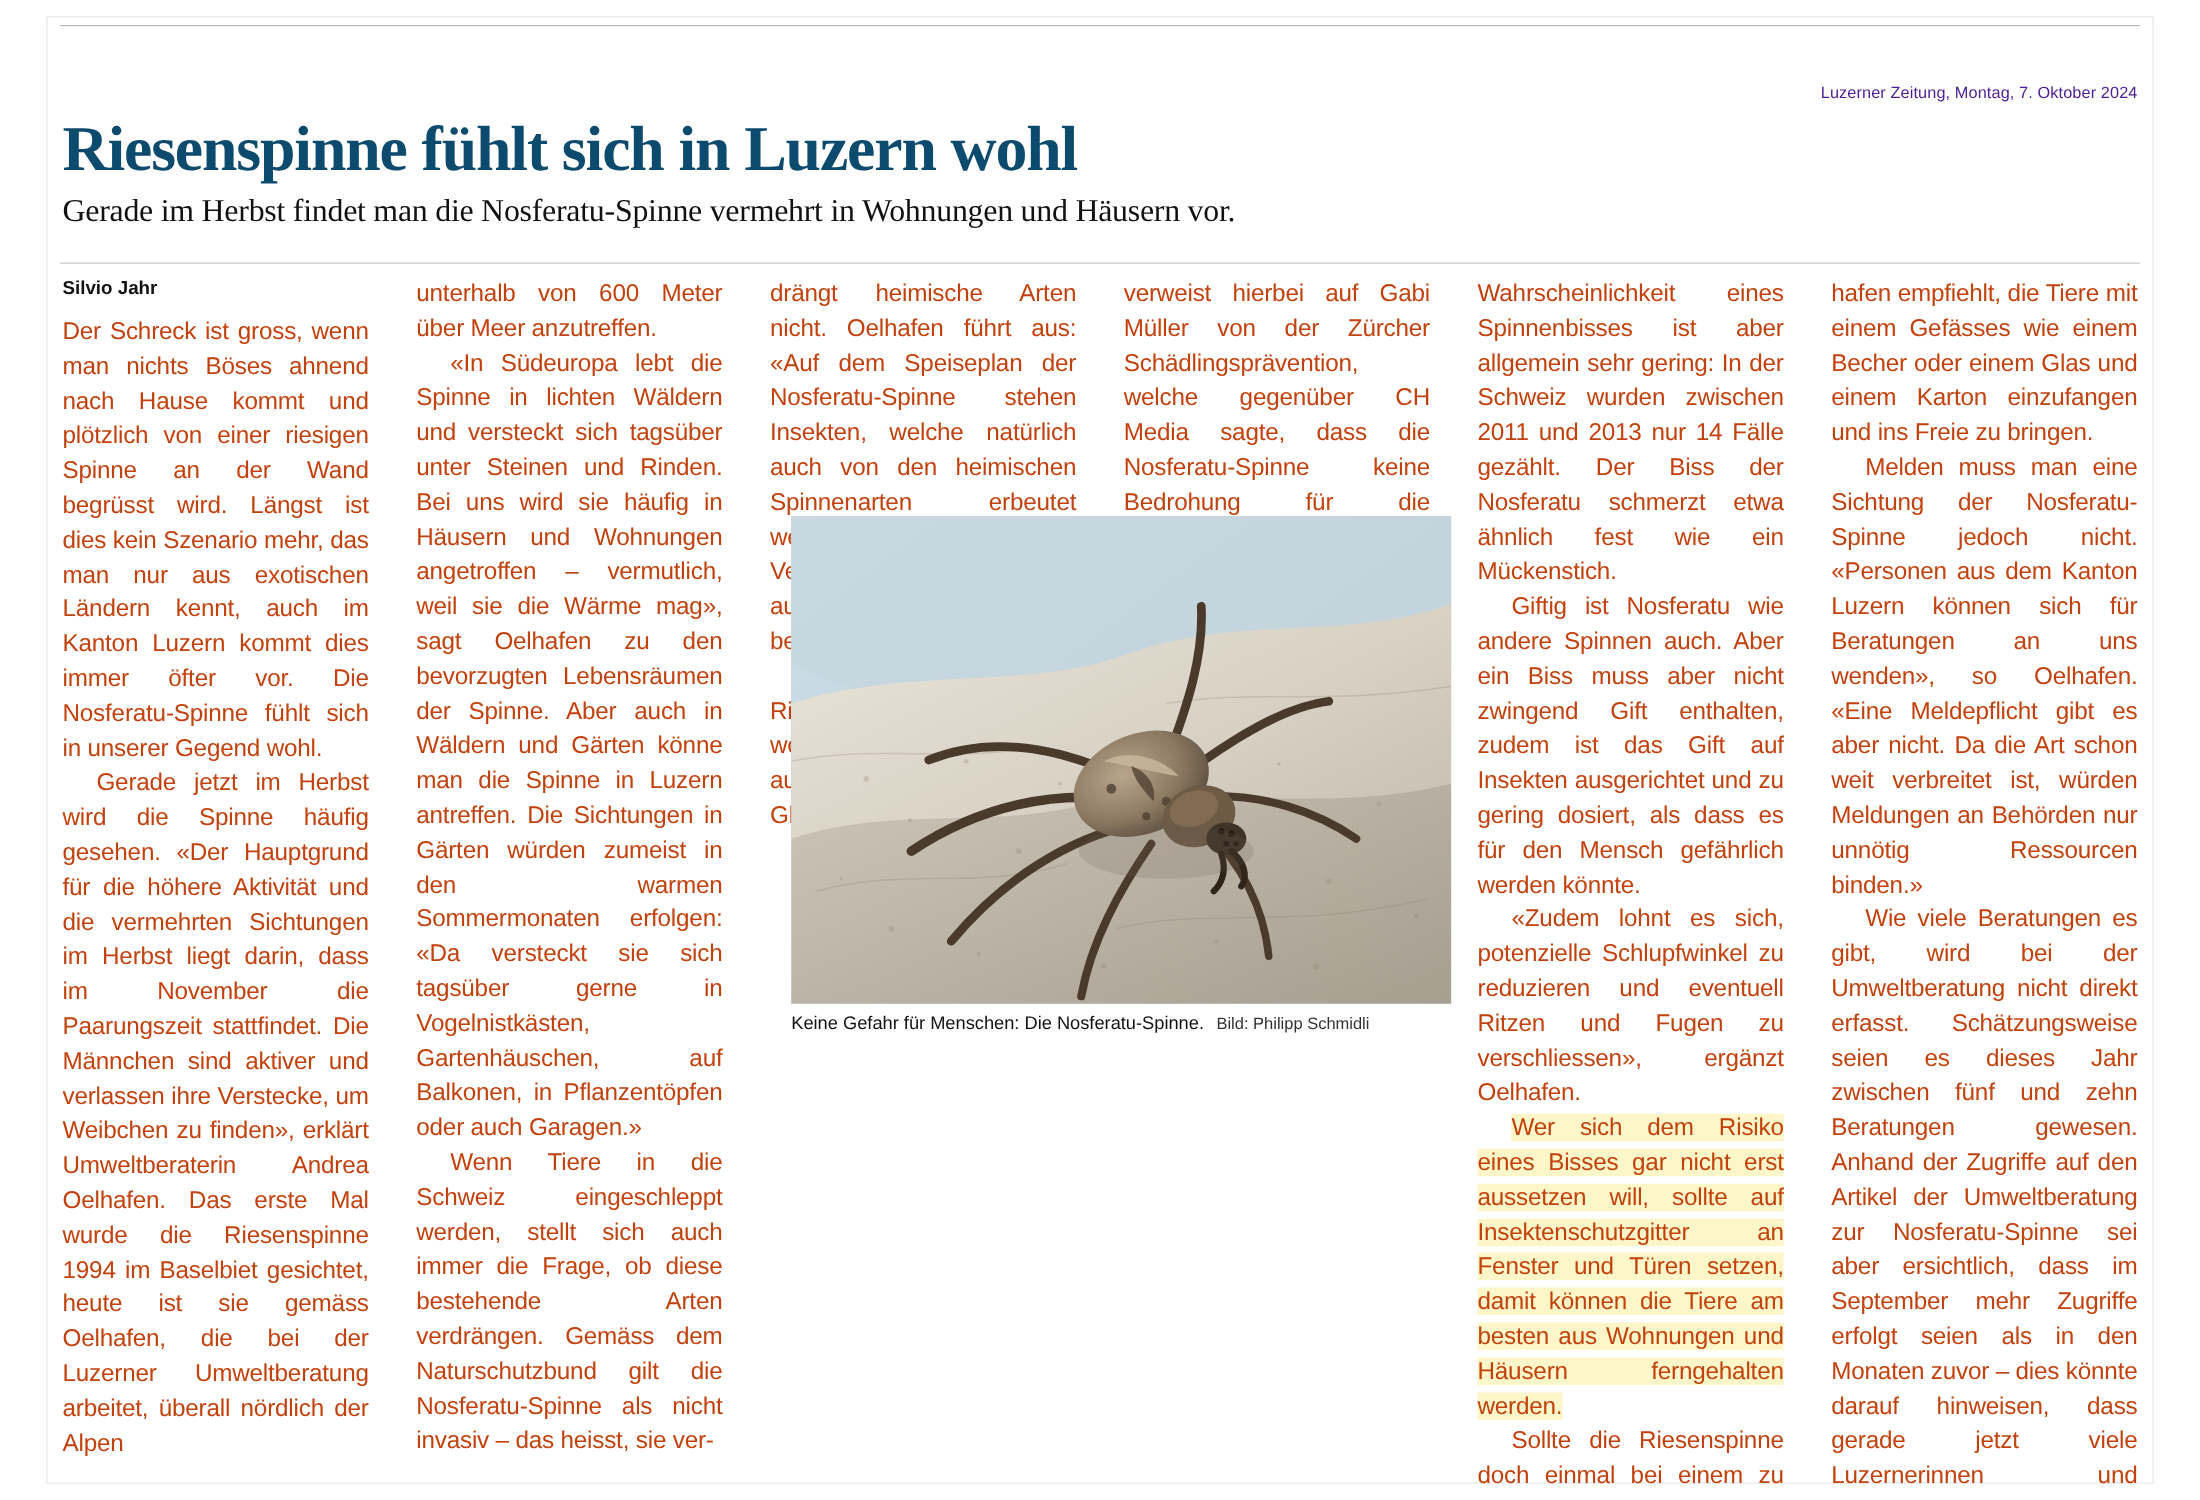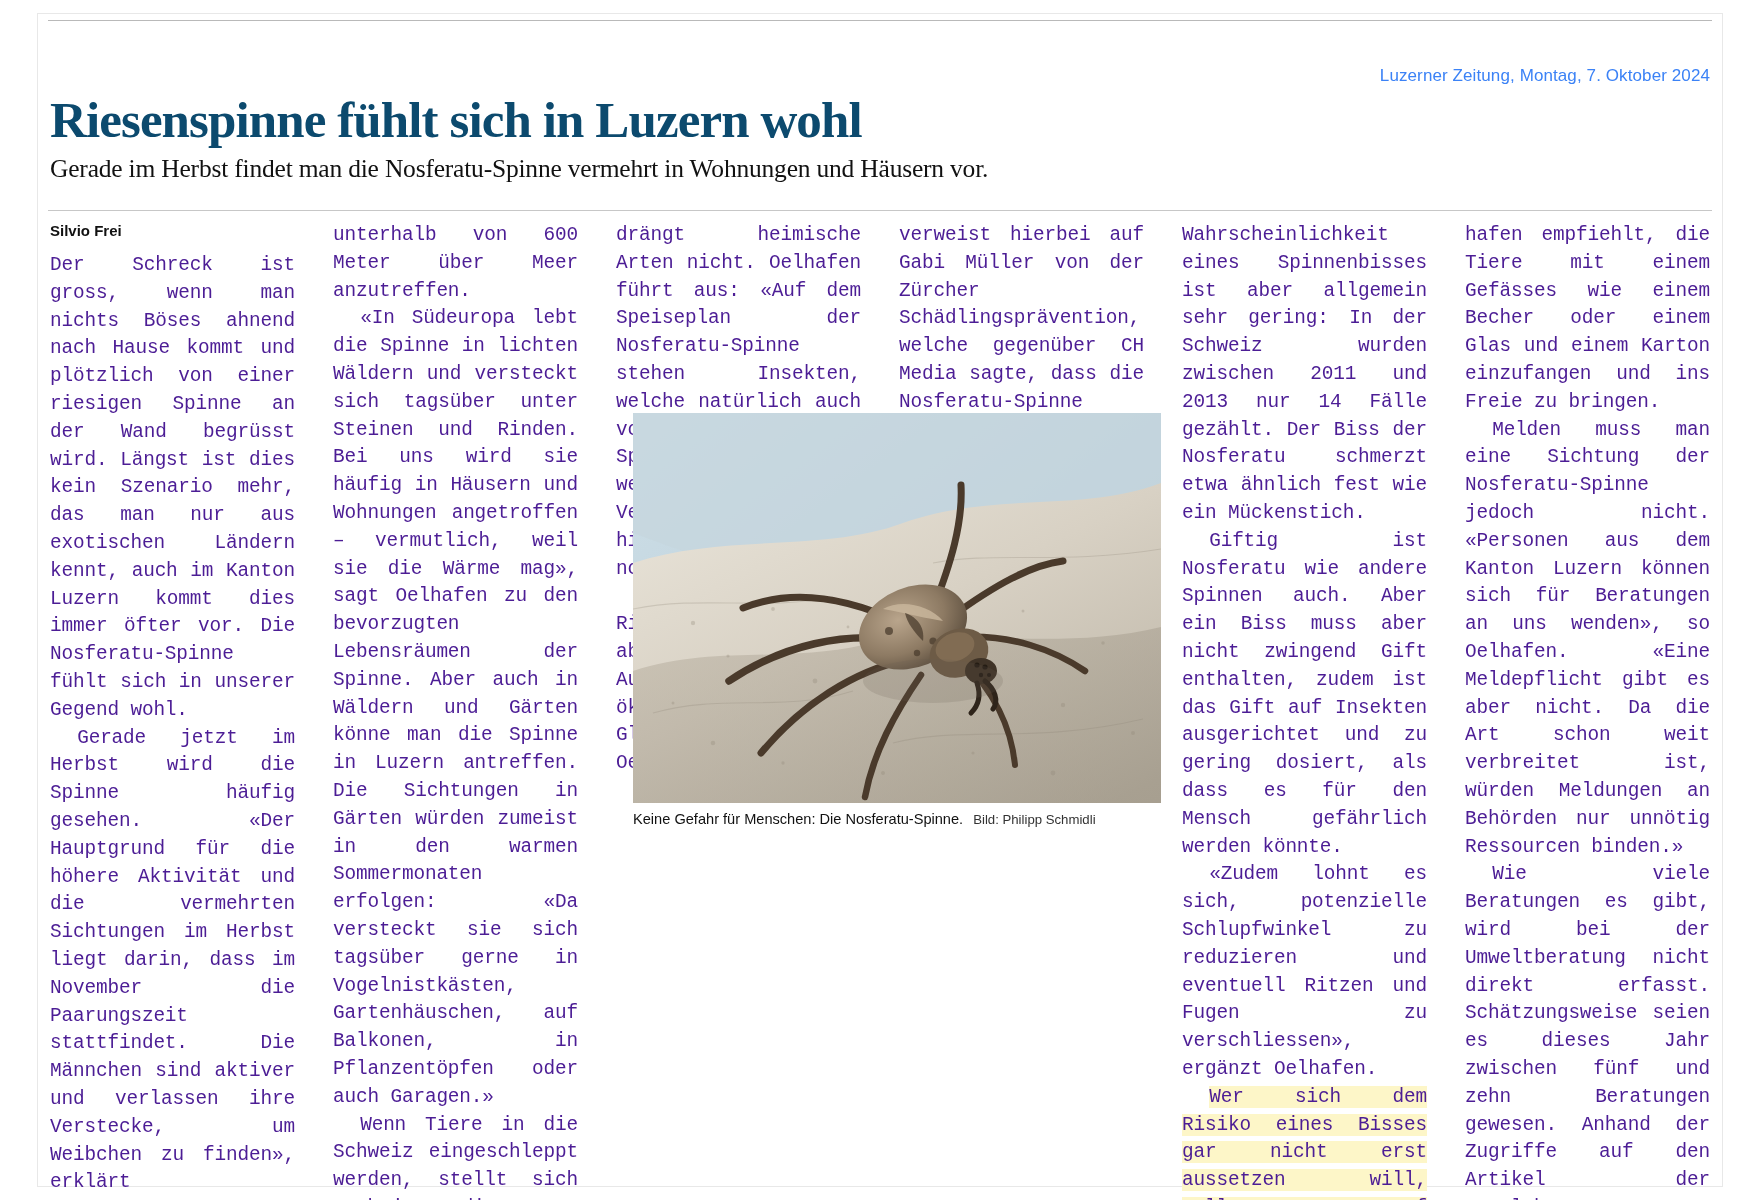--- a/index.html
+++ b/index.html
@@ -35,22 +35,22 @@
     top: 6px;
     width: 1664px;
     height: 1px;
     background: #b9b9b9;
   }
   .dateline {
     position: absolute;
     right: 12px;
     top: 52px;
     font-family: "Liberation Sans", sans-serif;
-    font-size: 17px;
-    color: #3b82f6;
+    font-size: 13px;
+    color: #4c1d95;
     letter-spacing: 0.1px;
   }
   .headline {
     position: absolute;
     left: 12px;
     top: 46px;
     font-family: "Liberation Serif", serif;
     font-weight: bold;
     font-size: 51px;
     letter-spacing: -0.9px;
@@ -96,26 +96,26 @@
 
   .byline {
     font-family: "Liberation Sans", sans-serif;
     font-weight: bold;
     font-size: 15px;
     color: #111111;
     margin-bottom: 13px;
   }
   p.body {
     margin: 0;
-    font-family: Liberation Mono, monospace;
+    font-family: Liberation Sans, sans-serif;
     font-size: 19.4px;
     line-height: 27.8px;
     text-align: justify;
     text-justify: inter-word;
-    color: #4c1d95;
+    color: #c2410c;
     hyphens: none;
     letter-spacing: -0.15px;
   }
   p.body + p.body { text-indent: 1.4em; }
   p.body.noindent { text-indent: 0; }
 
   h3.subhead2 {
     margin: 19px 0 10px 0;
     font-family: "Liberation Serif", serif;
     font-weight: bold;
@@ -172,21 +172,21 @@
 
     <h1 class="headline">Riesenspinne fühlt sich in Luzern wohl</h1>
 
     <div class="subhead">Gerade im Herbst findet man die Nosferatu-Spinne vermehrt in Wohnungen und Häusern vor.</div>
 
     <div class="rule-under-sub"></div>
 
     <div class="cols">
 
       <div class="col col1">
-        <div class="byline">Silvio Frei</div>
+        <div class="byline">Silvio Jahr</div>
         <p class="body noindent">Der Schreck ist gross, wenn man nichts Böses ahnend nach Hause kommt und plötzlich von einer riesigen Spinne an der Wand begrüsst wird. Längst ist dies kein Szenario mehr, das man nur aus exotischen Ländern kennt, auch im Kanton Luzern kommt dies immer öfter vor. Die Nosferatu-Spinne fühlt sich in unserer Gegend wohl.</p>
         <p class="body">Gerade jetzt im Herbst wird die Spinne häufig gesehen. «Der Hauptgrund für die höhere Aktivität und die vermehrten Sichtungen im Herbst liegt darin, dass im November die Paarungszeit stattfindet. Die Männchen sind aktiver und verlassen ihre Verstecke, um Weibchen zu finden», erklärt Umweltberaterin Andrea Oelhafen. Das erste Mal wurde die Riesenspinne 1994 im Baselbiet gesichtet, heute ist sie gemäss Oelhafen, die bei der Luzerner Umweltberatung arbeitet, überall nördlich der Alpen</p>
       </div>
 
       <div class="col col2">
         <p class="body noindent">unterhalb von 600 Meter über Meer anzutreffen.</p>
         <p class="body">«In Südeuropa lebt die Spinne in lichten Wäldern und versteckt sich tagsüber unter Steinen und Rinden. Bei uns wird sie häufig in Häusern und Wohnungen angetroffen – vermutlich, weil sie die Wärme mag», sagt Oelhafen zu den bevorzugten Lebensräumen der Spinne. Aber auch in Wäldern und Gärten könne man die Spinne in Luzern antreffen. Die Sichtungen in Gärten würden zumeist in den warmen Sommermonaten erfolgen: «Da versteckt sie sich tagsüber gerne in Vogelnistkästen, Gartenhäuschen, auf Balkonen, in Pflanzentöpfen oder auch Garagen.»</p>
         <p class="body noindent">Wenn Tiere in die Schweiz eingeschleppt werden, stellt sich auch immer die Frage, ob diese bestehende Arten verdrängen. Gemäss dem Naturschutzbund gilt die Nosferatu-Spinne als nicht invasiv – das heisst, sie ver-</p>
       </div>
 

